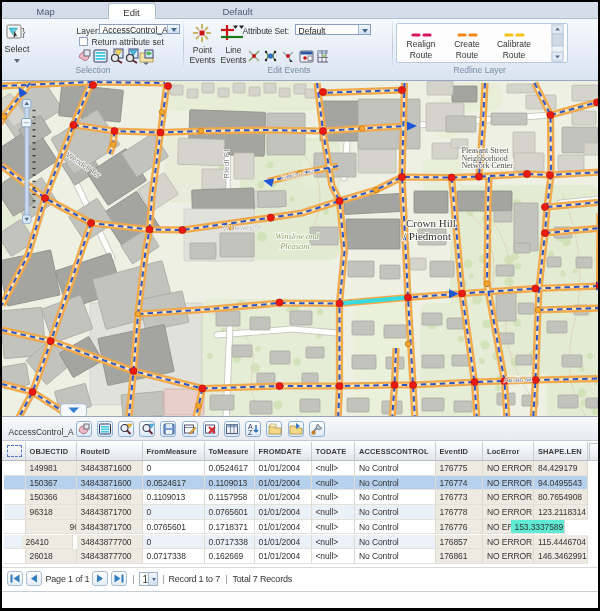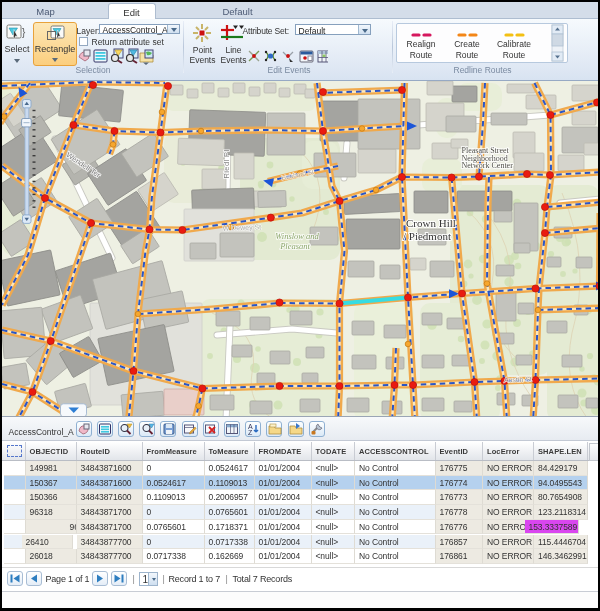--- a/index.html
+++ b/index.html
@@ -50,32 +50,20 @@
     <div class="abs" style="left:1px; top:2.5px; width:30px; height:46px;">
       <svg width="30" height="46" viewBox="0 0 30 46">
         <g transform="translate(3,2)">
           <rect x="1" y="1" width="14" height="13" rx="1.5" fill="#fbfbf9" stroke="#7a7a76"></rect>
           <polygon points="3,4 11.5,4 7,11" fill="#49c8e0" stroke="#2496ae" stroke-width="0.6"></polygon>
           <path d="M8,5.5 L11.5,12.5 L9.4,11.9 L8.9,14.2 L7.4,13.6 Z" fill="#2a2a2a" stroke="#fff" stroke-width="0.5"></path>
           <text x="16" y="11.5" font-size="10" fill="#555" font-family="Liberation Sans">}</text>
         </g>
         <text x="14" y="30" font-size="9" fill="#333" text-anchor="middle" font-family="Liberation Sans">Select</text>
         <polygon points="11,37 17,37 14,41" fill="#5a6a7a"></polygon>
-      </svg>
-    </div>
-    <div class="abs" style="left:31px; top:3px; width:44px; height:44px; background:linear-gradient(#fde8b8,#fbce7e); border:1px solid #e8a23b; border-radius:3px;">
-      <svg width="42" height="42" viewBox="0 0 42 42">
-        <g transform="translate(13,2)">
-          <rect x="4" y="1" width="13" height="12" rx="1.5" fill="#fbfbf9" stroke="#7a7a76"></rect>
-          <polygon points="6,3.5 14,3.5 10,10" fill="#49c8e0" stroke="#2496ae" stroke-width="0.6"></polygon>
-          <rect x="0.5" y="6.5" width="8" height="8" fill="none" stroke="#666"></rect>
-          <path d="M10.5,5 L13.5,11.5 L11.6,11 L11.2,13.2 L9.9,12.7 Z" fill="#2a2a2a" stroke="#fff" stroke-width="0.5"></path>
-        </g>
-        <text x="21" y="29" font-size="9" fill="#333" text-anchor="middle" font-family="Liberation Sans">Rectangle</text>
-        <polygon points="18,35 24,35 21,39" fill="#5a6a7a"></polygon>
       </svg>
     </div>
     <div class="abs btxt" style="left:75px; top:6.5px;">Layer:</div>
     <div class="combo" style="left:97px; top:4.5px; width:81px;">
         <span class="ctext">AccessControl_A</span>
         <span class="cbtn"></span>
       </div>
     <div class="abs" style="left:77px; top:18px; width:9px; height:9px; background:#fff; border:1px solid #93a8c0;"></div>
     <div class="abs btxt" style="left:90px; top:18px;">Return attribute set</div>
 
@@ -197,21 +185,21 @@
         <g>
           <rect x="155" y="1" width="11" height="36" fill="#eef2f7" stroke="#c0ccda" stroke-width="0.8"></rect>
           <rect x="155" y="1" width="11" height="9" fill="#e2ebf5" stroke="#b0c0d2" stroke-width="0.8"></rect>
           <polygon points="158,6.5 163,6.5 160.5,3.5" fill="#56718e"></polygon>
           <rect x="155" y="10" width="11" height="12" fill="#cfd9e4" stroke="#b0c0d2" stroke-width="0.8"></rect>
           <rect x="155" y="28" width="11" height="9" fill="#e2ebf5" stroke="#b0c0d2" stroke-width="0.8"></rect>
           <polygon points="158,31.5 163,31.5 160.5,34.5" fill="#56718e"></polygon>
         </g>
       </svg>
     </div>
-    <div class="glabel" style="left:452px;">Redline Routes</div>
+    <div class="glabel" style="left:452px;">Redline Layer</div>
   </div>
 
   <div id="map">
       <svg width="597" height="336" viewBox="0 78 597 336" style="display:block">
 <rect x="0" y="78" width="597" height="336" fill="#eef0e3"></rect>
 <rect x="238" y="135" width="100" height="122" rx="10" fill="#e3ead2"></rect>
 <rect x="448" y="182" width="100" height="190" rx="10" fill="#e4ebd3"></rect>
 <rect x="198" y="296" width="140" height="122" rx="10" fill="#e6edd6"></rect>
 <rect x="545" y="182" width="52" height="236" rx="10" fill="#e4ebd3"></rect>
 <rect x="455" y="80" width="45" height="28" rx="10" fill="#e8eed8"></rect>
@@ -765,21 +753,21 @@
         <div class="gcell" style="left:353.5px; width:80.5px; background:#b5d1ee;">No Control</div>
         <div class="gcell" style="left:434px; width:47.5px; background:#b5d1ee;">176774</div>
         <div class="gcell" style="left:481.5px; width:51.0px; background:#b5d1ee;">NO ERROR</div>
         <div class="gcell" style="left:532.5px; width:54.0px; background:#b5d1ee;">94.0495543</div>
       </div>
       <div class="grow" style="top:488.9px;">
         <div class="gcell" style="left:2px; width:22px; background:#ffffff;"></div>
         <div class="gcell" style="left:24px; width:51px; background:#edeae2;">150366</div>
         <div class="gcell" style="left:75px; width:66px; background:#edeae2;">34843871600</div>
         <div class="gcell" style="left:141px; width:62px; background:#ffffff;">0.1109013</div>
-        <div class="gcell" style="left:203px; width:50px; background:#ffffff;">0.2006957</div>
+        <div class="gcell" style="left:203px; width:50px; background:#ffffff;">0.1157958</div>
         <div class="gcell" style="left:253px; width:57px; background:#ffffff;">01/01/2004</div>
         <div class="gcell" style="left:310px; width:43.5px; background:#ffffff;">&lt;null&gt;</div>
         <div class="gcell" style="left:353.5px; width:80.5px; background:#ffffff;">No Control</div>
         <div class="gcell" style="left:434px; width:47.5px; background:#edeae2;">176773</div>
         <div class="gcell" style="left:481.5px; width:51.0px; background:#edeae2;">NO ERROR</div>
         <div class="gcell" style="left:532.5px; width:54.0px; background:#edeae2;">80.7654908</div>
       </div>
       <div class="grow" style="top:503.6px;">
         <div class="gcell" style="left:2px; width:22px; background:#eaf1f9;"></div>
         <div class="gcell" style="left:24px; width:51px; background:#edeae2;">96318</div>
@@ -797,21 +785,21 @@
         <div class="gcell" style="left:2px; width:22px; background:#ffffff;"></div>
         <div class="gcell" style="left:24px; width:51px; background:#edeae2;padding-left:44px;">96316</div>
         <div class="gcell" style="left:75px; width:66px; background:#edeae2;">34843871700</div>
         <div class="gcell" style="left:141px; width:62px; background:#ffffff;">0.0765601</div>
         <div class="gcell" style="left:203px; width:50px; background:#ffffff;">0.1718371</div>
         <div class="gcell" style="left:253px; width:57px; background:#ffffff;">01/01/2004</div>
         <div class="gcell" style="left:310px; width:43.5px; background:#ffffff;">&lt;null&gt;</div>
         <div class="gcell" style="left:353.5px; width:80.5px; background:#ffffff;">No Control</div>
         <div class="gcell" style="left:434px; width:47.5px; background:#edeae2;">176776</div>
         <div class="gcell" style="left:481.5px; width:51.0px; background:#edeae2;">NO ERROR</div>
-        <div class="gcell" style="left:523px; width:54.0px; background:#d946ef;">153.3337589</div>
+        <div class="gcell" style="left:509px; width:54.0px; background:#5eead4;">153.3337589</div>
       </div>
       <div class="grow" style="top:533.0px;">
         <div class="gcell" style="left:2px; width:22px; background:#eaf1f9;"></div>
         <div class="gcell" style="left:20px; width:51px; background:#edeae2;">26410</div>
         <div class="gcell" style="left:75px; width:66px; background:#edeae2;">34843877700</div>
         <div class="gcell" style="left:141px; width:62px; background:#eaf1f9;">0</div>
         <div class="gcell" style="left:203px; width:50px; background:#eaf1f9;">0.0717338</div>
         <div class="gcell" style="left:253px; width:57px; background:#eaf1f9;">01/01/2004</div>
         <div class="gcell" style="left:310px; width:43.5px; background:#eaf1f9;">&lt;null&gt;</div>
         <div class="gcell" style="left:353.5px; width:80.5px; background:#eaf1f9;">No Control</div>

